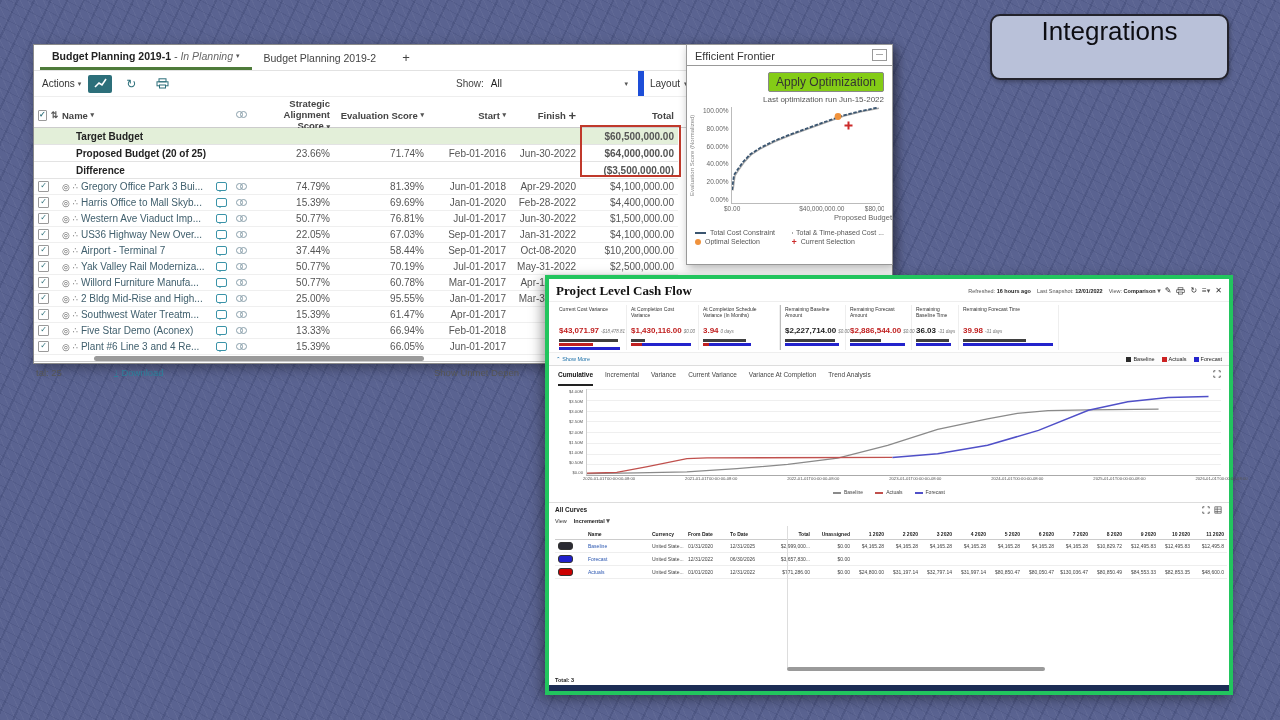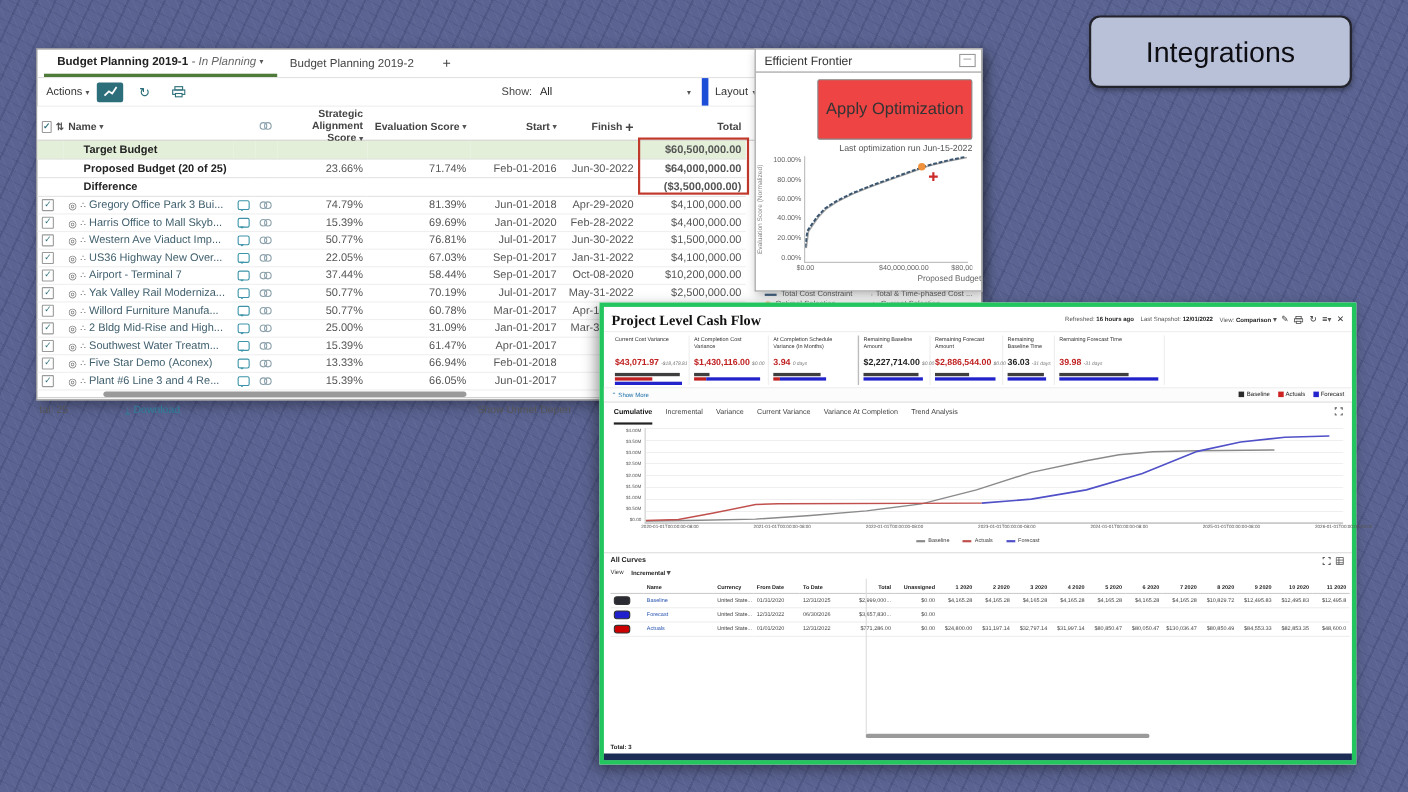--- a/index.html
+++ b/index.html
@@ -8,21 +8,21 @@
     background-color:#5a6391;
     background-image:
       repeating-linear-gradient(115deg, rgba(25,35,75,.16) 0 2px, transparent 2px 15px),
       repeating-linear-gradient(28deg, rgba(25,35,75,.10) 0 1px, transparent 1px 9px),
       repeating-linear-gradient(65deg, rgba(255,255,255,.035) 0 1px, transparent 1px 7px);}
   .panel{position:absolute;background:#fff;}
 
   
   .integrations{position:absolute;left:990px;top:14px;width:235px;height:62px;
     background:#b9c1d9;border:2px solid #23232c;border-radius:10px;
-    display:flex;align-items:center;justify-content:center;
+    display:flex;align-items:flex-start;justify-content:center;
     font-size:26px;color:#0d0d12;box-shadow:1px 2px 4px rgba(0,0,0,.3);}
 
   
   .budget{left:33px;top:44px;width:858px;height:318px;border:1px solid #8a8a8a;
     box-shadow:3px 4px 12px rgba(0,0,0,.35);font-size:10px;color:#333;}
   .tabbar{height:25px;display:flex;align-items:stretch;border-bottom:1px solid #e2e2e2;padding-left:6px;}
   .tab{display:flex;align-items:center;gap:3px;padding:0 12px;color:#444;font-size:10.5px;}
   .tab.active{border-bottom:3px solid #4e7b3a;}
   .tab.active .t-label{font-weight:bold;color:#222;}
   .t-status{font-style:italic;color:#666;}
@@ -68,21 +68,21 @@
   .dl .ic{border-bottom:1.5px solid #2c7f99;line-height:8px;font-size:9px;}
   .unmet{position:absolute;left:400px;color:#555;}
 
   
   .frontier{left:686px;top:44px;width:205px;height:219px;border:1px solid #999;
     box-shadow:2px 3px 9px rgba(0,0,0,.3);color:#333;}
   .ef-title{font-size:11px;color:#333;padding:5px 8px 3px;border-bottom:1px solid #999;}
   .minbox{position:absolute;right:5px;top:4px;width:13px;height:10px;border:1px solid #999;
     font-size:7px;line-height:8px;text-align:center;color:#555;background:#fff;}
   .applybtn{display:block;margin:6px 8px 0 auto;width:max-content;border:1px solid #888;border-radius:2px;
-    background:#ef4444;font-size:15px;color:#333;padding:18px 7px;}
+    background:#84cc16;font-size:12px;color:#333;padding:2px 7px;}
   .lastrun{text-align:right;font-size:8px;color:#555;padding:3px 8px 0;}
   .ef-chart{display:flex;margin:3px 2px 0 2px;}
   .ef-ytitle{writing-mode:vertical-rl;transform:rotate(180deg);font-size:6px;color:#888;text-align:center;line-height:1.1;}
   .ef-yticks{width:33px;height:96px;display:flex;flex-direction:column;justify-content:space-between;
     align-items:flex-end;font-size:6.5px;color:#666;padding-right:2px;}
   .ef-plot{width:148px;height:96px;border-left:1px solid #bbb;border-bottom:1px solid #bbb;position:relative;overflow:visible;}
   .ef-xticks{position:relative;height:9px;font-size:6.5px;color:#666;margin-left:37px;width:160px;overflow:hidden;}
   .ef-xticks span{position:absolute;top:1px;white-space:nowrap;}
   .ef-xtitle{text-align:right;font-size:7.5px;color:#666;margin-left:30px;}
   .ef-legend{display:grid;grid-template-columns:1fr 1fr;gap:2px 4px;padding:7px 8px 0;font-size:7px;color:#555;}
@@ -412,21 +412,21 @@
           <span class="net">∴</span>
           <span class="nm">2 Bldg Mid-Rise and High...</span>
         </span>
     <span class="c">
           <span class="chat"></span>
         </span>
     <span class="c">
           <span class="lnk"></span>
         </span>
     <span class="c num">25.00%</span>
-    <span class="c num">31.09%</span>
+    <span class="c num">95.55%</span>
     <span class="c num">Jan-01-2017</span>
     <span class="c num">Mar-31-2020</span>
     <span class="c num">$4,000,000.00</span>
   </div>
       <div class="bgrid">
     <span class="c">
           <span class="chk">✓</span>
         </span>
     <span class="c">
           <span class="tgt">◎</span>

